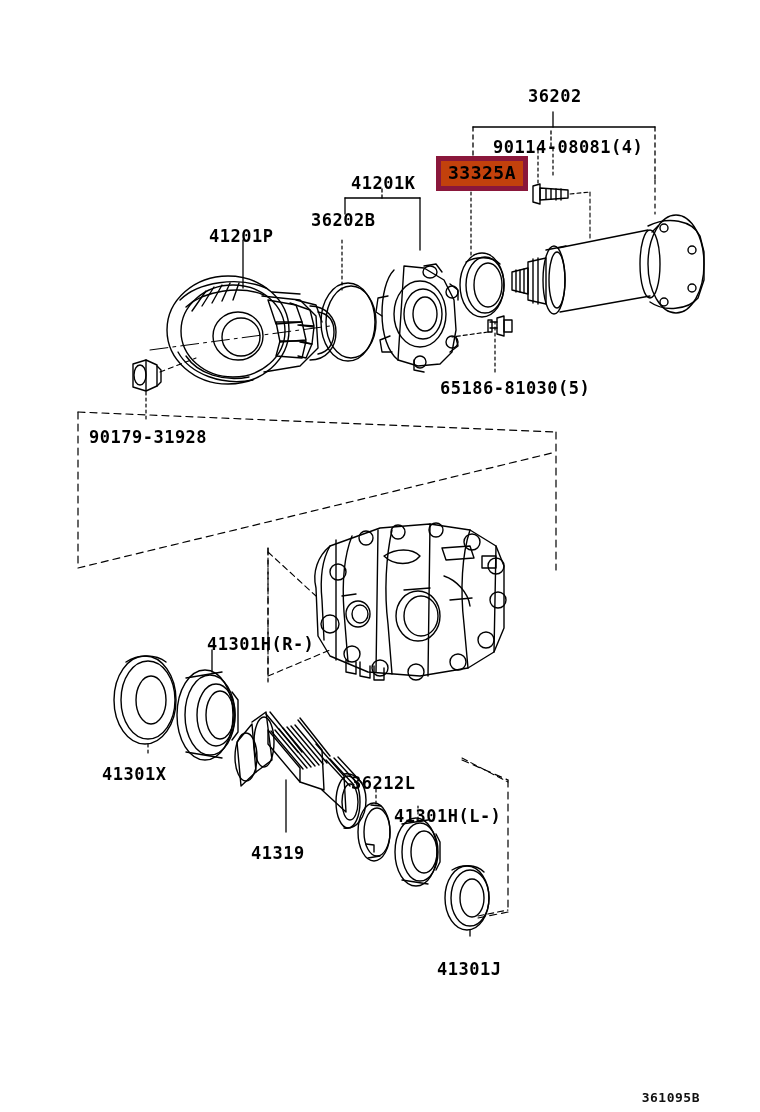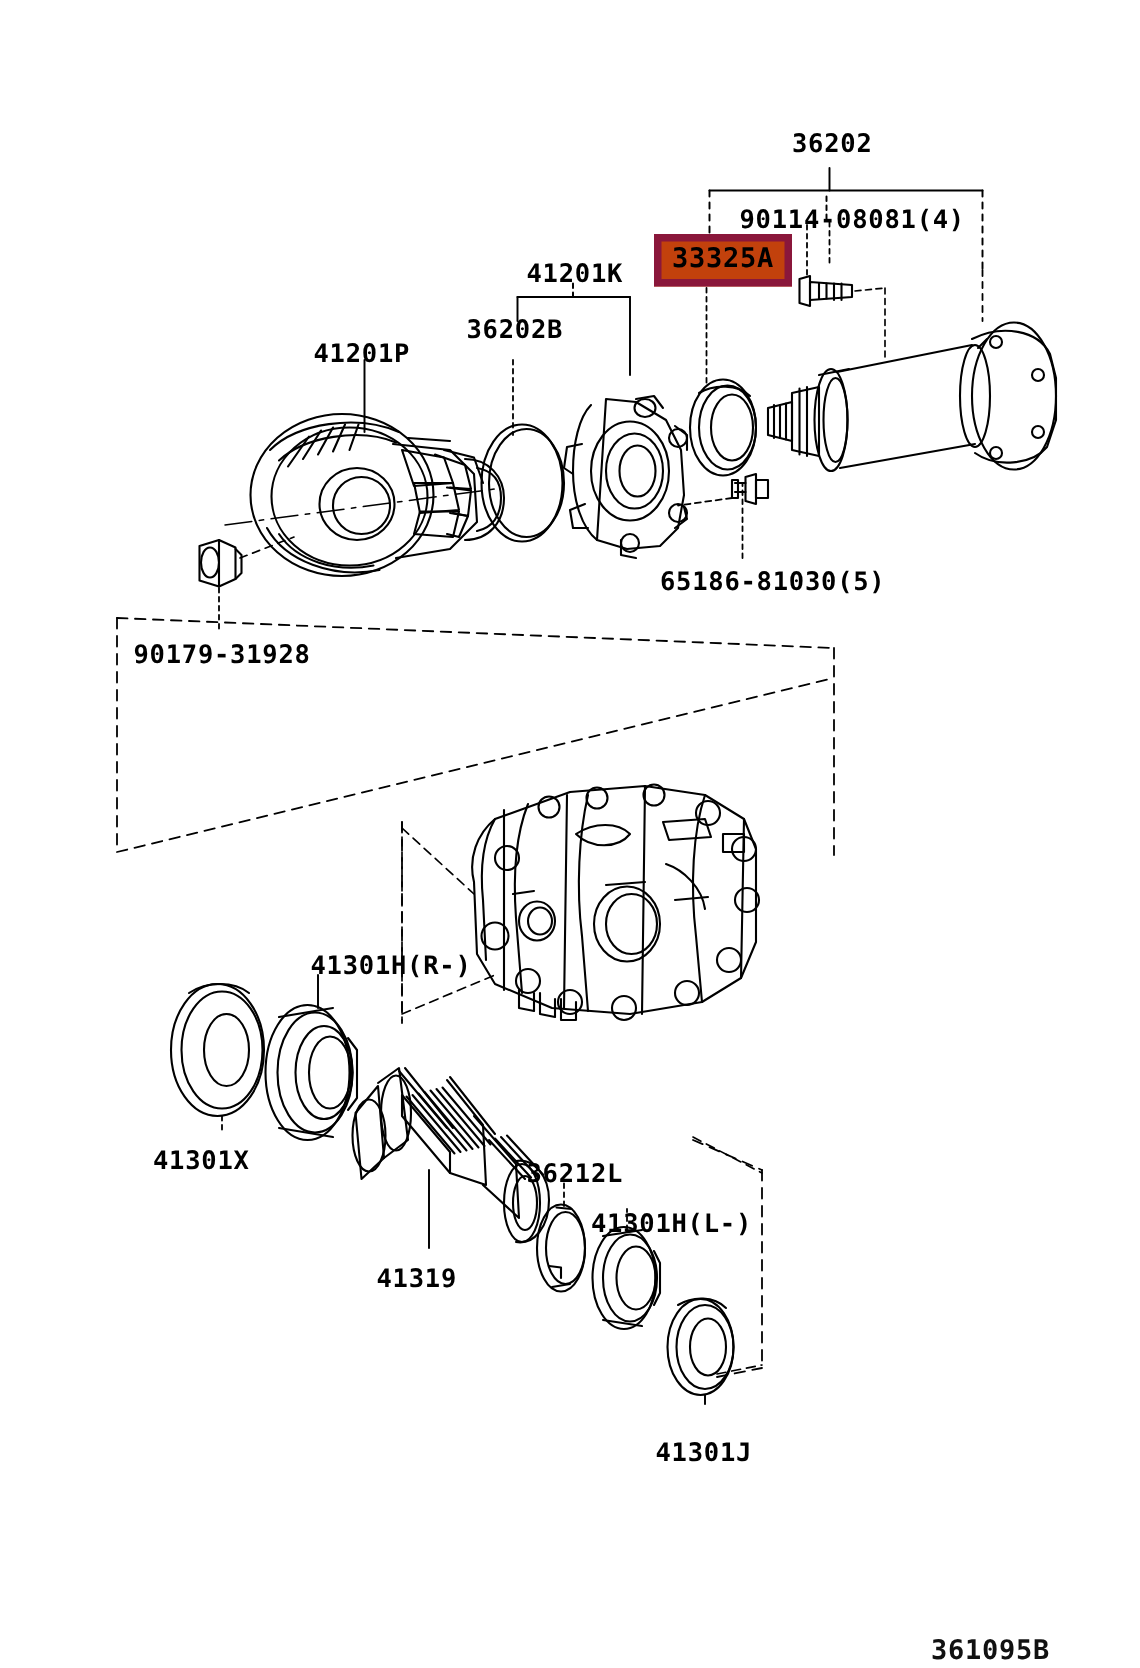--- a/index.html
+++ b/index.html
@@ -46,21 +46,21 @@
     font-family: "DejaVu Sans Mono", "Liberation Mono", monospace;
     font-weight: 700;
     font-size: 18px;
     letter-spacing: 0.5px;
     color: #000000;
     box-sizing: border-box;
   }
   .watermark {
     position: absolute;
     font-family: "DejaVu Sans Mono", "Liberation Mono", monospace;
-    font-size: 18px;
+    font-size: 13px;
     font-weight: 700;
     color: #111111;
     letter-spacing: 0.5px;
   }
 </style>
 </head>
 <body>
 
 <div id="canvas">
 

